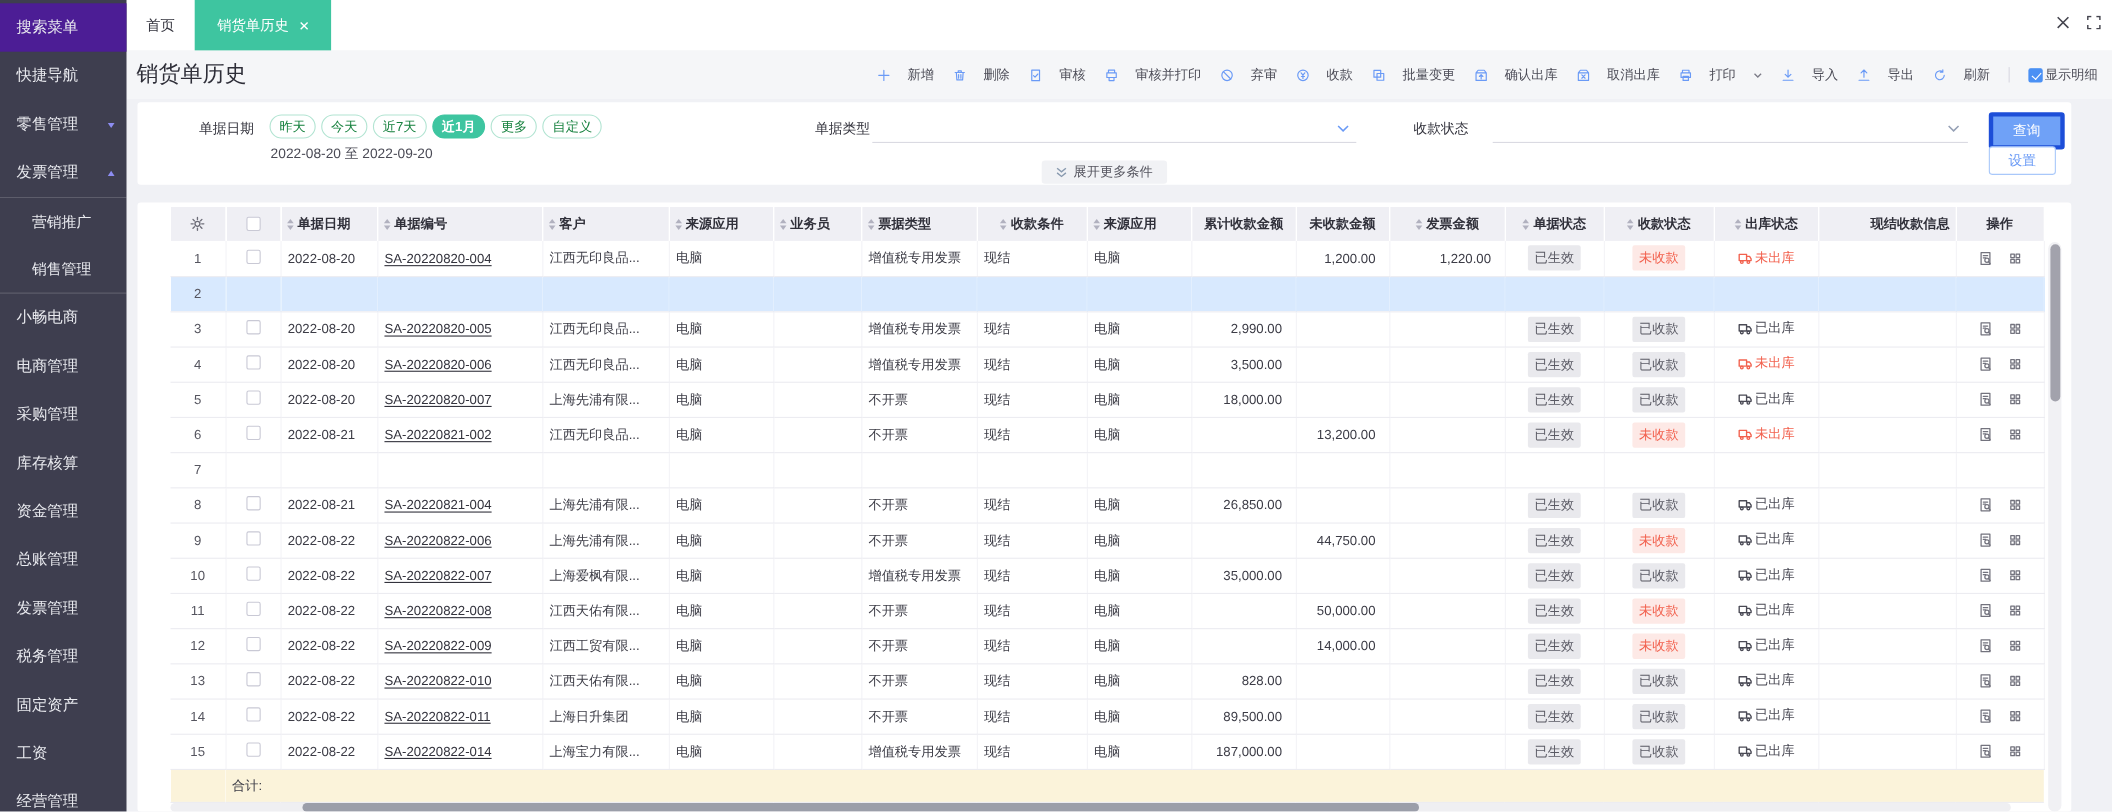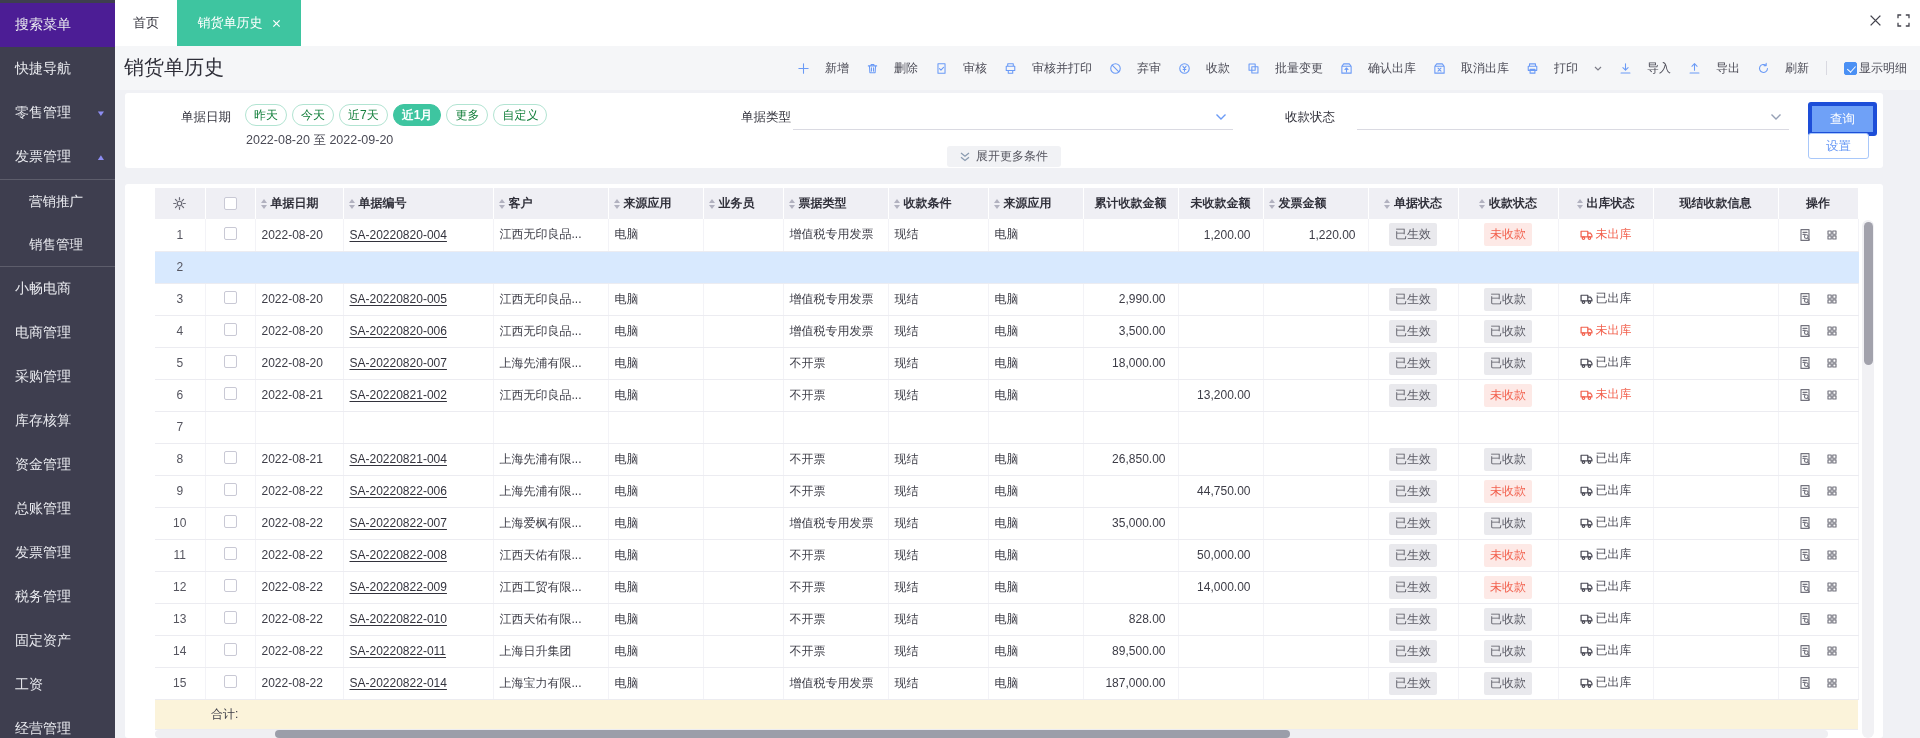--- a/index.html
+++ b/index.html
@@ -372,21 +372,21 @@
             <th>
               <span class="th-wrap" style="justify-content:flex-start">
                 <span class="sort">
                   <i class="s-up"></i>
                   <i class="s-dn"></i>
                 </span>
                 <span>票据类型</span>
               </span>
             </th>
             <th>
-              <span class="th-wrap" style="justify-content:flex-start">
+              <span class="th-wrap" style="justify-content:center">
                 <span class="sort">
                   <i class="s-up"></i>
                   <i class="s-dn"></i>
                 </span>
                 <span>收款条件</span>
               </span>
             </th>
             <th>
               <span class="th-wrap" style="justify-content:flex-start">
                 <span class="sort">
@@ -400,21 +400,21 @@
               <span class="th-wrap" style="justify-content:center">
                 <span>累计收款金额</span>
               </span>
             </th>
             <th>
               <span class="th-wrap" style="justify-content:center">
                 <span>未收款金额</span>
               </span>
             </th>
             <th>
-              <span class="th-wrap" style="">
+              <span class="th-wrap" style="justify-content:center">
                 <span class="sort">
                   <i class="s-up"></i>
                   <i class="s-dn"></i>
                 </span>
                 <span>发票金额</span>
               </span>
             </th>
             <th>
               <span class="th-wrap" style="justify-content:center">
                 <span class="sort">
@@ -436,21 +436,21 @@
             <th>
               <span class="th-wrap" style="justify-content:center">
                 <span class="sort">
                   <i class="s-up"></i>
                   <i class="s-dn"></i>
                 </span>
                 <span>出库状态</span>
               </span>
             </th>
             <th>
-              <span class="th-wrap" style="justify-content:center">
+              <span class="th-wrap" style="justify-content:flex-end">
                 <span>现结收款信息</span>
               </span>
             </th>
             <th>
               <span class="th-wrap" style="justify-content:center">
                 <span>操作</span>
               </span>
             </th>
           </tr>
         </thead>

